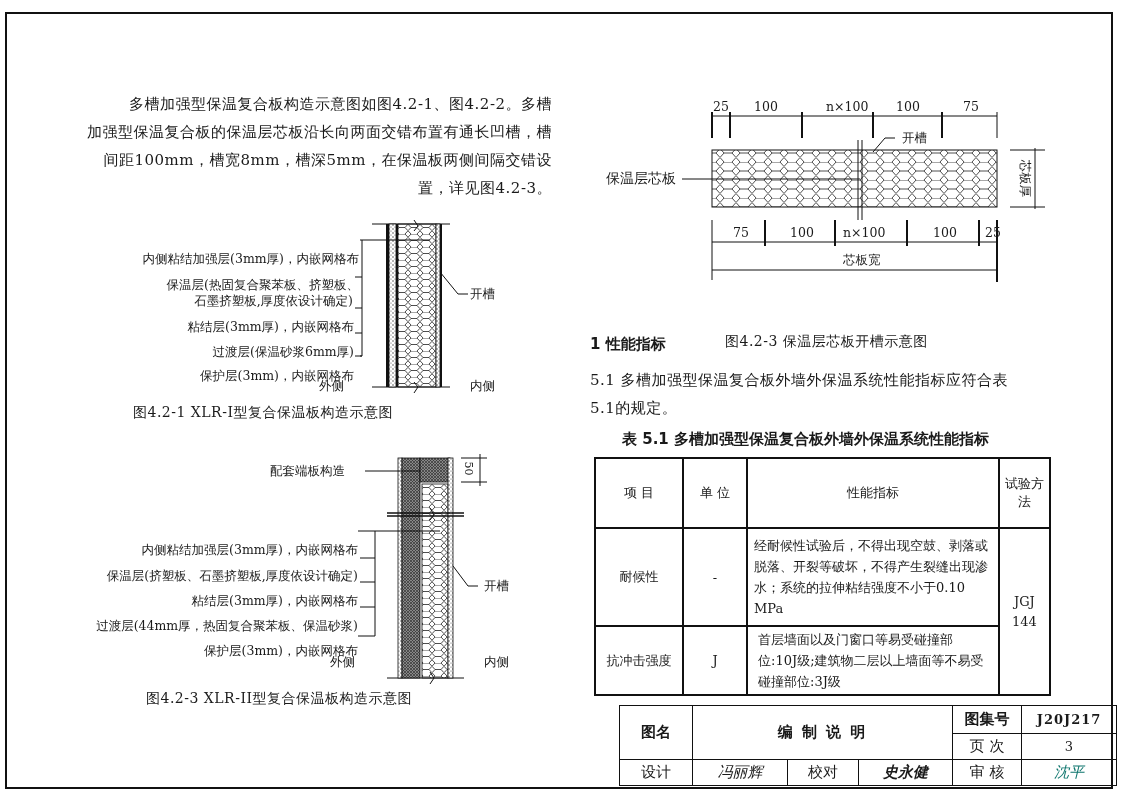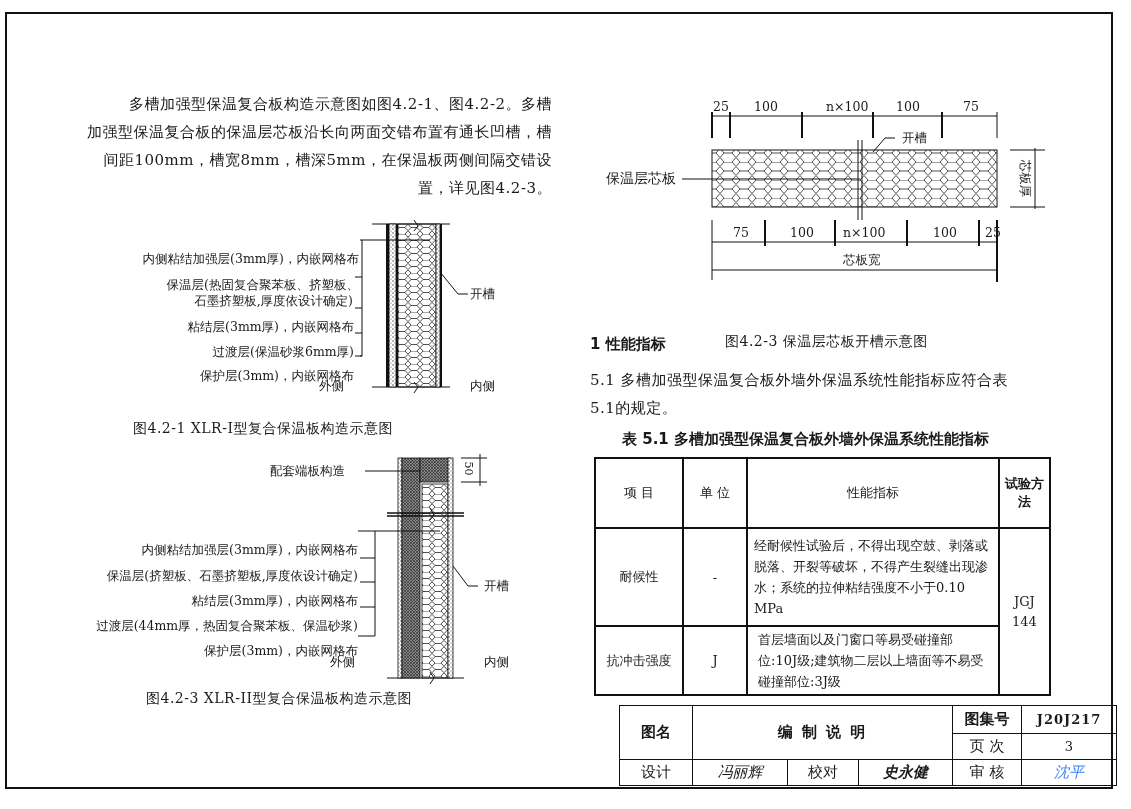--- a/index.html
+++ b/index.html
@@ -133,21 +133,21 @@
 
 <div class="abs lbl r" style="right:772px;top:232px;">内侧粘结加强层(3mm厚)，内嵌网格布</div>
 <div class="abs lbl r" style="right:772px;top:258px;">保温层(热固复合聚苯板、挤塑板、</div>
 <div class="abs lbl r" style="right:778px;top:274px;">石墨挤塑板,厚度依设计确定)</div>
 <div class="abs lbl r" style="right:777px;top:300px;">粘结层(3mm厚)，内嵌网格布</div>
 <div class="abs lbl r" style="right:777px;top:325px;">过渡层(保温砂浆6mm厚)</div>
 <div class="abs lbl r" style="right:777px;top:349px;">保护层(3mm)，内嵌网格布</div>
 <div class="abs lbl" style="left:470px;top:286px;">开槽</div>
 <div class="abs lbl" style="left:319px;top:378px;">外侧</div>
 <div class="abs lbl" style="left:470px;top:378px;">内侧</div>
-<div class="abs cap" style="left:133px;top:420px;">图4.2-1   XLR-I型复合保温板构造示意图</div>
+<div class="abs cap" style="left:133px;top:404px;">图4.2-1   XLR-I型复合保温板构造示意图</div>
 
 <div class="abs lbl" style="left:270px;top:463px;">配套端板构造</div>
 <div class="abs lbl" style="left:461px;top:462px;transform:rotate(90deg);font-size:11px;">50</div>
 <div class="abs lbl r" style="right:773px;top:523px;">内侧粘结加强层(3mm厚)，内嵌网格布</div>
 <div class="abs lbl r" style="right:773px;top:549px;">保温层(挤塑板、石墨挤塑板,厚度依设计确定)</div>
 <div class="abs lbl r" style="right:773px;top:574px;">粘结层(3mm厚)，内嵌网格布</div>
 <div class="abs lbl r" style="right:773px;top:599px;">过渡层(44mm厚，热固复合聚苯板、保温砂浆)</div>
 <div class="abs lbl r" style="right:773px;top:624px;">保护层(3mm)，内嵌网格布</div>
 <div class="abs lbl" style="left:484px;top:578px;">开槽</div>
 <div class="abs lbl" style="left:330px;top:654px;">外侧</div>
@@ -173,21 +173,21 @@
 <div class="sec-h">1  性能指标</div>
 <div class="sec-p">5.1   多槽加强型保温复合板外墙外保温系统性能指标应符合表5.1的规定。</div>
 
 <div class="tbl-title">表 5.1  多槽加强型保温复合板外墙外保温系统性能指标</div>
 <table class="perf">
   <tbody>
       <tr style="height:48px;">
     <td style="width:86px;">项  目</td>
     <td style="width:62px;">单  位</td>
     <td style="width:250px;">性能指标</td>
-    <td style="width:38px;line-height:18px;white-space:normal;padding:16px 3px;font-weight:bold;">试验方法</td>
+    <td style="width:38px;line-height:18px;white-space:normal;padding:16px 3px;">试验方法</td>
   </tr>
   <tr style="height:98px;">
     <td>耐候性</td>
     <td>-</td>
     <td class="desc">经耐候性试验后，不得出现空鼓、剥落或脱落、开裂等破坏，不得产生裂缝出现渗水；系统的拉伸粘结强度不小于0.10 MPa</td>
     <td rowspan="2" style="white-space:normal;line-height:20px;padding:0 12px;">JGJ 144</td>
   </tr>
   <tr style="height:68px;">
     <td>抗冲击强度</td>
     <td>J</td>
@@ -207,16 +207,16 @@
   <tr style="height:26px;">
     <td>页  次</td>
     <td style="font-size:13px;">3</td>
   </tr>
   <tr style="height:26px;">
     <td>设计</td>
     <td class="sig" style="width:94px;">冯丽辉</td>
     <td style="width:70px;">校对</td>
     <td class="sig" style="width:93px;font-weight:bold;">史永健</td>
     <td>审  核</td>
-    <td class="sig" style="color:#3b82f6;">沈平</td>
+    <td class="sig" style="color:#0f766e;">沈平</td>
   </tr>
 </tbody>
   </table>
 
 </body></html>

